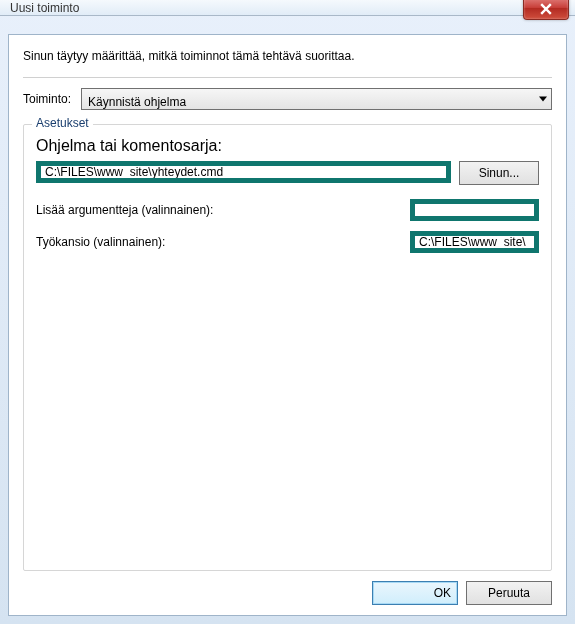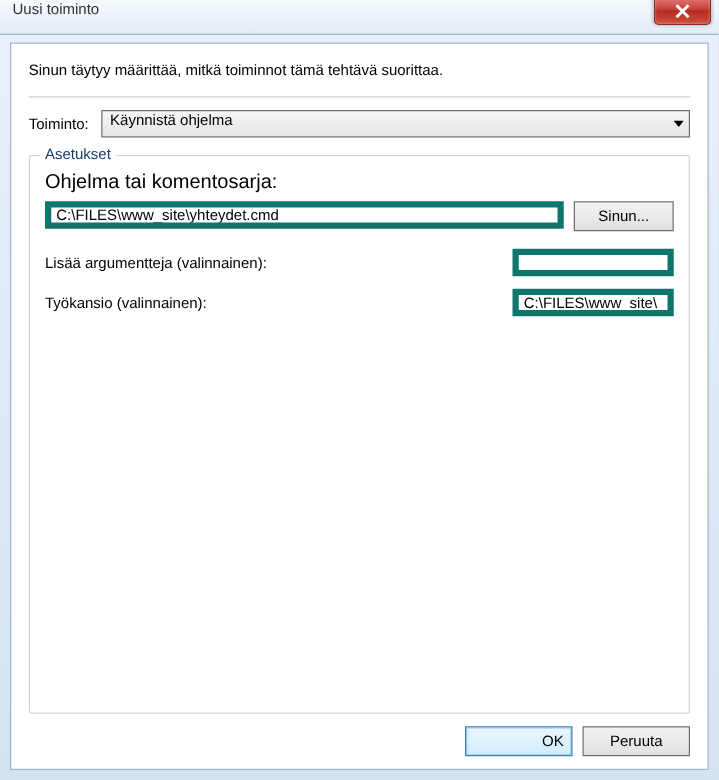--- a/index.html
+++ b/index.html
@@ -10,26 +10,26 @@
     font-size: 12px;
     background: #d6e4f2;
     overflow: hidden;
   }
   .window {
     width: 575px; height: 624px;
     background: linear-gradient(#e8f0fb, #d5e3f1);
     position: relative;
   }
   .titlebar {
-    height: 28px;
+    height: 16px;
     background: linear-gradient(#f5f9fd, #e1ecf7);
     border-bottom: 1px solid #a9b8c8;
     position: relative;
     display: flex;
-    align-items: flex-start;
+    align-items: flex-end;
     padding-left: 10px;
     color: #333;
   }
   .titlebar-title {
     font-size: 12px;
   }
   .close-btn {
     position: absolute;
     right: 6px; top: -2px;
     width: 46px; height: 22px;
@@ -72,21 +72,21 @@
   .row-action label {
     font-size: 12px;
   }
   .dropdown {
     flex: 1;
     height: 22px;
     border: 1px solid #707070;
     background: linear-gradient(#f6f6f6, #e4e4e4);
     position: relative;
     display: flex;
-    align-items: flex-start;
+    align-items: flex-end;
     padding: 0 20px 0 6px;
     font-size: 12px;
     cursor: pointer;
   }
   .dropdown .arrow {
     position: absolute;
     right: 4px; top: 50%;
     transform: translateY(-50%);
     width: 0; height: 0;
     border-left: 4px solid transparent;

